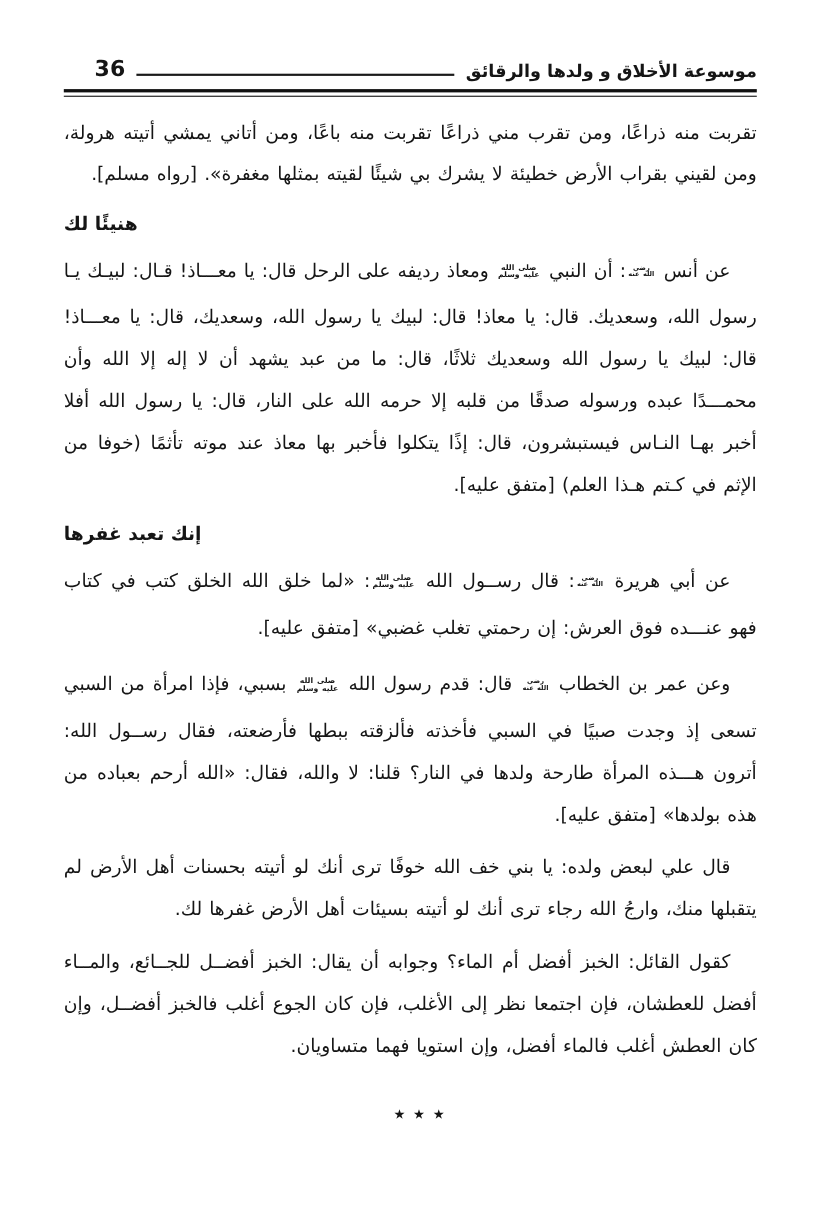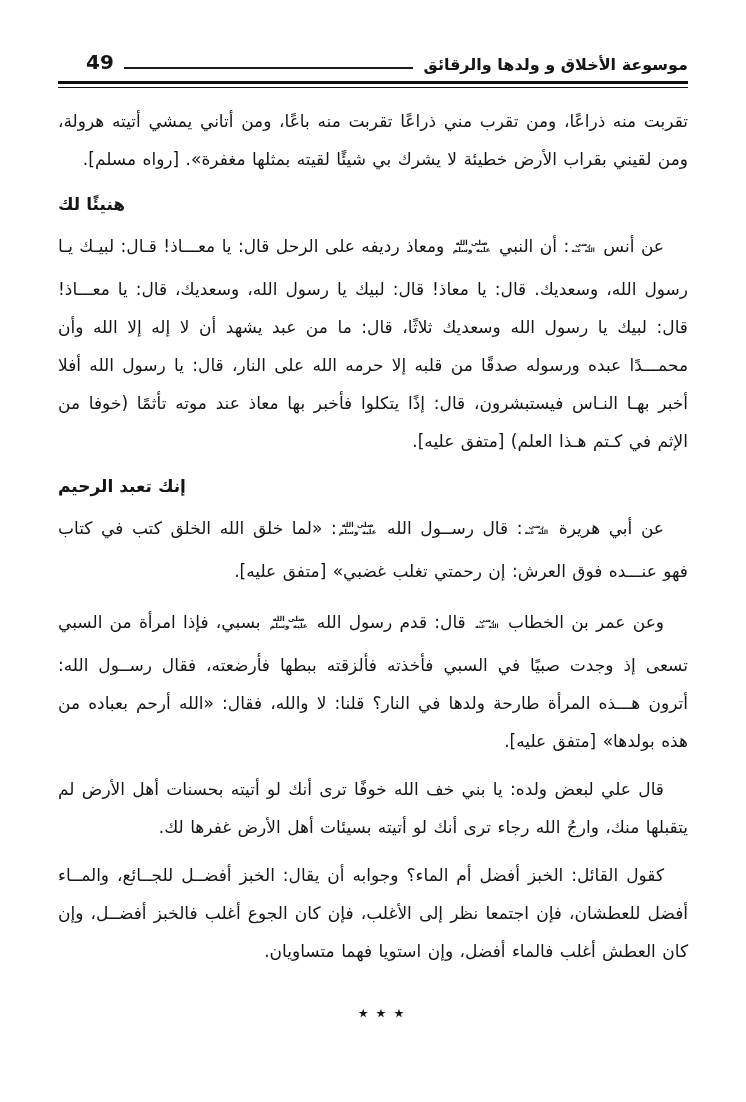--- a/index.html
+++ b/index.html
@@ -82,31 +82,31 @@
   }
 </style>
 </head>
 <body>
 
 <div class="sheet">
 
   <div class="header">
     <span class="book-title">موسوعة الأخلاق و ولدها والرقائق</span>
     <span class="hline"></span>
-    <span class="pagenum">49</span>
+    <span class="pagenum">36</span>
   </div>
   <div class="rule"></div>
 
   <div class="bodytext">
     <p class="para no-indent rich">تقربت منه ذراعًا، ومن تقرب مني ذراعًا تقربت منه باعًا، ومن أتاني يمشي أتيته هرولة، ومن لقيني بقراب الأرض خطيئة لا يشرك بي شيئًا لقيته بمثلها مغفرة». [رواه مسلم].</p>
 
     <h2 class="heading">هنيئًا لك</h2>
     <p class="para rich">عن أنس <span class="seal ra">رضي<br>الله عنه</span>: أن النبي <span class="seal pbuh">صلى الله<br>عليه وسلم</span> ومعاذ رديفه على الرحل قال: يا معـــاذ! قـال: لبيـك يـا رسول الله، وسعديك. قال: يا معاذ! قال: لبيك يا رسول الله، وسعديك، قال: يا معـــاذ! قال: لبيك يا رسول الله وسعديك ثلاثًا، قال: ما من عبد يشهد أن لا إله إلا الله وأن محمـــدًا عبده ورسوله صدقًا من قلبه إلا حرمه الله على النار، قال: يا رسول الله أفلا أخبر بهـا النـاس فيستبشرون، قال: إذًا يتكلوا فأخبر بها معاذ عند موته تأثمًا (خوفا من الإثم في كـتم هـذا العلم) [متفق عليه].</p>
 
-    <h2 class="heading">إنك تعبد الرحيم</h2>
+    <h2 class="heading">إنك تعبد غفرها</h2>
     <p class="para rich">عن أبي هريرة <span class="seal ra">رضي<br>الله عنه</span>: قال رســول الله <span class="seal pbuh">صلى الله<br>عليه وسلم</span>: «لما خلق الله الخلق كتب في كتاب فهو عنـــده فوق العرش: إن رحمتي تغلب غضبي» [متفق عليه].</p>
     <p class="para rich">وعن عمر بن الخطاب <span class="seal ra">رضي<br>الله عنه</span> قال: قدم رسول الله <span class="seal pbuh">صلى الله<br>عليه وسلم</span> بسبي، فإذا امرأة من السبي تسعى إذ وجدت صبيًا في السبي فأخذته فألزقته ببطها فأرضعته، فقال رســول الله: أترون هـــذه المرأة طارحة ولدها في النار؟ قلنا: لا والله، فقال: «الله أرحم بعباده من هذه بولدها» [متفق عليه].</p>
 
     <p class="para">قال علي لبعض ولده: يا بني خف الله خوفًا ترى أنك لو أتيته بحسنات أهل الأرض لم يتقبلها منك، وارجُ الله رجاء ترى أنك لو أتيته بسيئات أهل الأرض غفرها لك.</p>
     <p class="para">كقول القائل: الخبز أفضل أم الماء؟ وجوابه أن يقال: الخبز أفضــل للجــائع، والمــاء أفضل للعطشان، فإن اجتمعا نظر إلى الأغلب، فإن كان الجوع أغلب فالخبز أفضــل، وإن كان العطش أغلب فالماء أفضل، وإن استويا فهما متساويان.</p>
 
     <div class="stars">٭ ٭ ٭</div>
   </div>
 
 </div>

